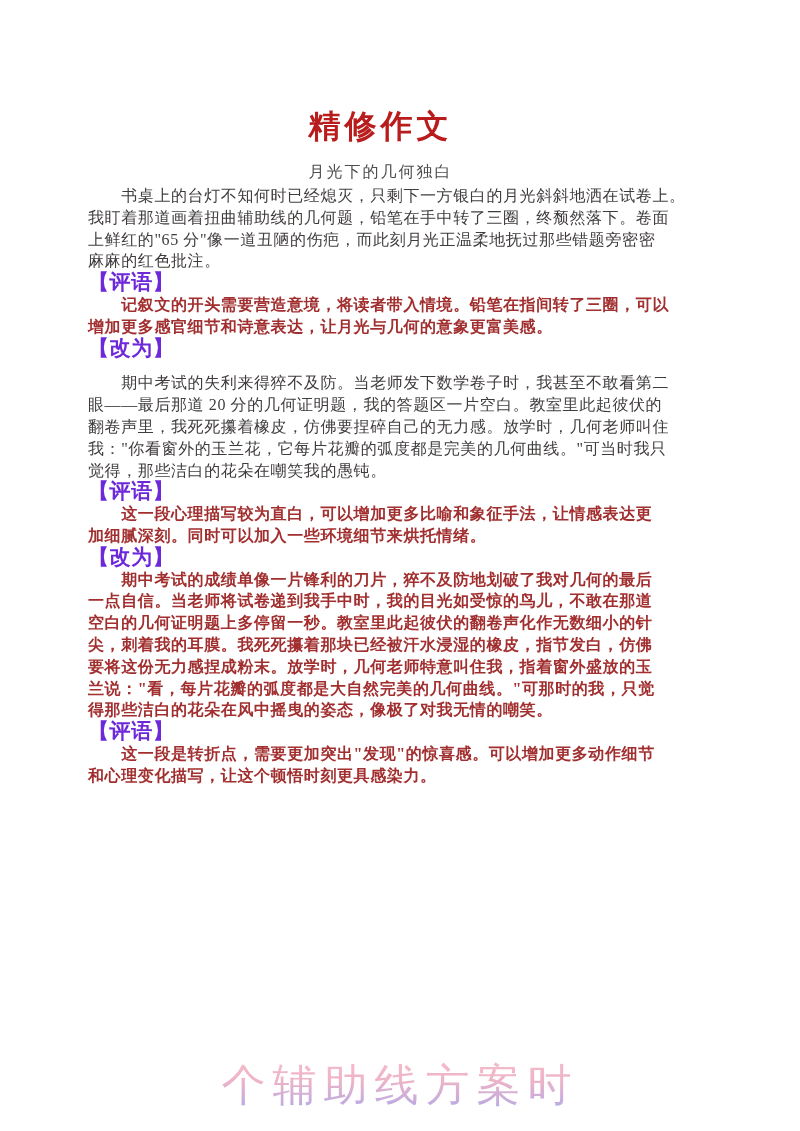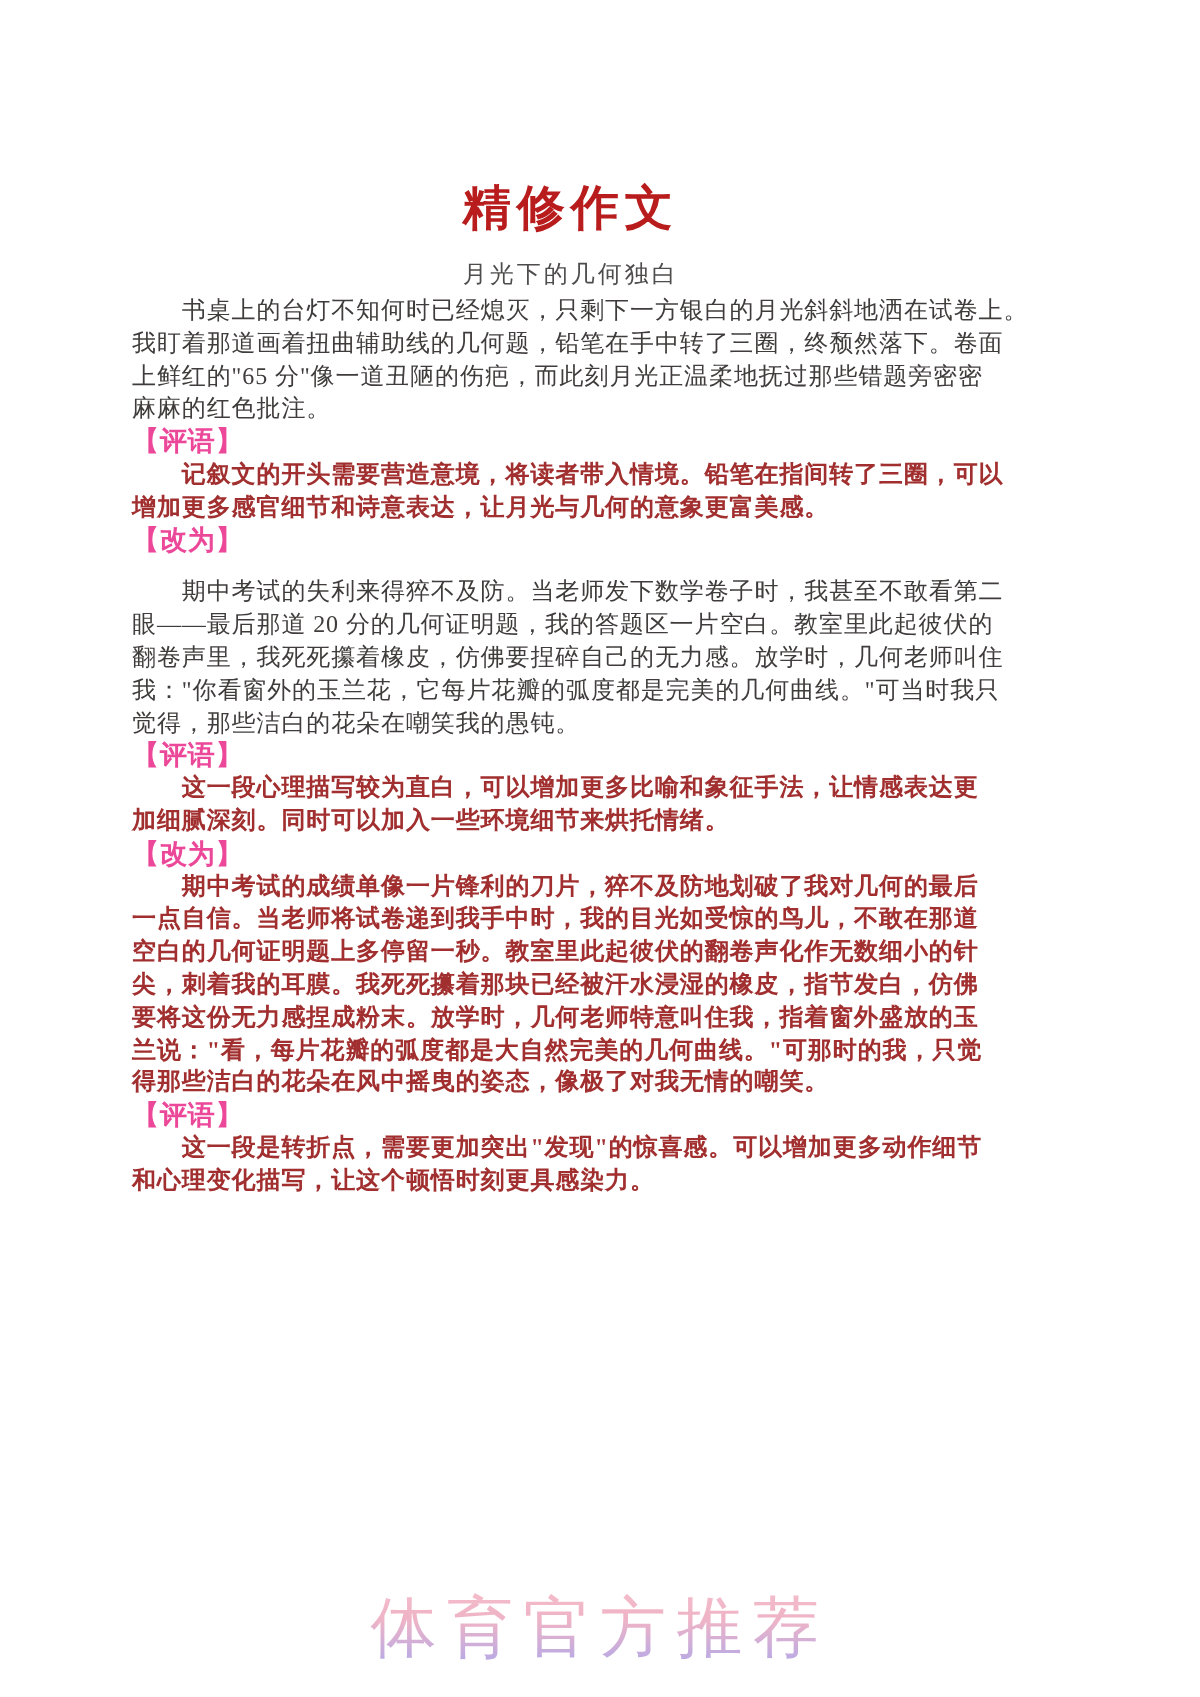--- a/index.html
+++ b/index.html
@@ -15,21 +15,21 @@
     overflow: hidden;
     font-family: "Liberation Serif", "DejaVu Serif", serif;
   }
   .content {
     position: absolute;
     left: 88px;
     top: 100px;
     width: 645px;
   }
   .doc-title {
-    margin: 16px 0 13px 0;
+    margin: 4px 0 13px 0;
     padding-right: 60px;
     text-align: center;
     font-size: 32px;
     line-height: 44px;
     font-weight: 700;
     letter-spacing: 4px;
     color: #b91c1c;
   }
   .essay-subtitle {
     text-align: center;
@@ -52,25 +52,25 @@
     font-weight: 400;
   }
   .para.dark.gap {
     margin-top: 13px;
   }
   .para.red {
     color: #a22f2f;
     font-weight: 700;
   }
   .label {
-    font-size: 18px;
+    font-size: 21px;
     line-height: 21.8px;
     letter-spacing: 0.6px;
     font-weight: 700;
-    color: #ec4899;
+    color: #6d28d9;
   }
   .watermark {
     position: absolute;
     left: 0;
     top: 1056px;
     width: 800px;
     text-align: center;
     font-size: 44px;
     line-height: 60px;
     letter-spacing: 7px;
@@ -122,14 +122,14 @@
 兰说："看，每片花瓣的弧度都是大自然完美的几何曲线。"可那时的我，只觉
 得那些洁白的花朵在风中摇曳的姿态，像极了对我无情的嘲笑。</div>
 
 
     <div class="label">【评语】</div>
     <div class="para red">　　这一段是转折点，需要更加突出"发现"的惊喜感。可以增加更多动作细节
 和心理变化描写，让这个顿悟时刻更具感染力。</div>
 
   </div>
 
-  <div class="watermark">体育官方推荐</div>
+  <div class="watermark">个辅助线方案时</div>
 </div>
 
 </body></html>

